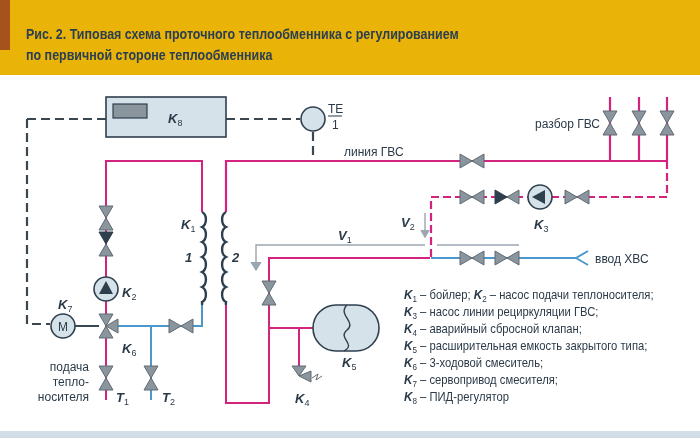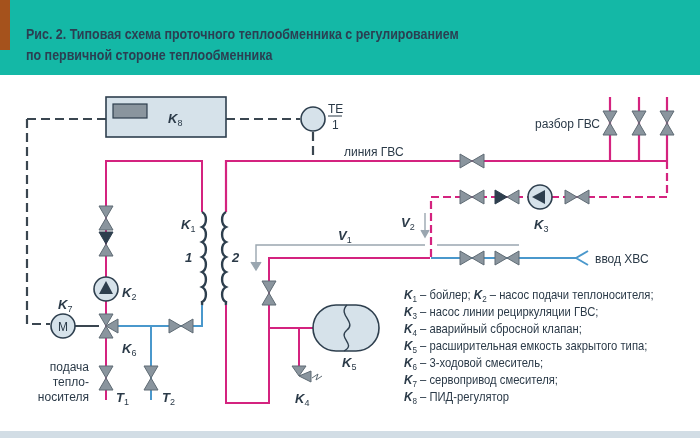--- a/index.html
+++ b/index.html
@@ -1,17 +1,17 @@
 <!DOCTYPE html>
 <html><head>
   <meta charset="utf-8">
   <style>
     html, body { margin: 0; padding: 0; }
     body { width: 700px; height: 438px; background: #ffffff; position: relative; overflow: hidden; font-family: "Liberation Sans", sans-serif; }
-    .header { position: absolute; left: 0; top: 0; width: 700px; height: 75px; background: #14b8a6; }
+    .header { position: absolute; left: 0; top: 0; width: 700px; height: 75px; background: #eab308; }
     .header-accent { position: absolute; left: 0; top: 0; width: 10px; height: 50px; background: #a5521c; }
     .title { position: absolute; left: 26px; top: 24px; font-family: "Liberation Sans", sans-serif; font-weight: bold; font-size: 14.5px; line-height: 21px; color: #2b3f52; transform: scaleX(0.86); transform-origin: left top; white-space: nowrap; }
     .footer-bar { position: absolute; left: 0; top: 431px; width: 700px; height: 7px; background: #d2dde5; }
     svg.diagram { position: absolute; left: 0; top: 0; }
     .lbl { font-family: "Liberation Sans", sans-serif; font-size: 12px; fill: #2b3a48; }
     .klbl { font-family: "Liberation Sans", sans-serif; font-size: 13px; font-weight: bold; font-style: italic; fill: #2b3a48; }
     .ksub { font-size: 9px; font-weight: normal; font-style: normal; }
     .legend { font-family: "Liberation Sans", sans-serif; font-size: 12.5px; fill: #2b3a48; }
   </style>
 </head>

